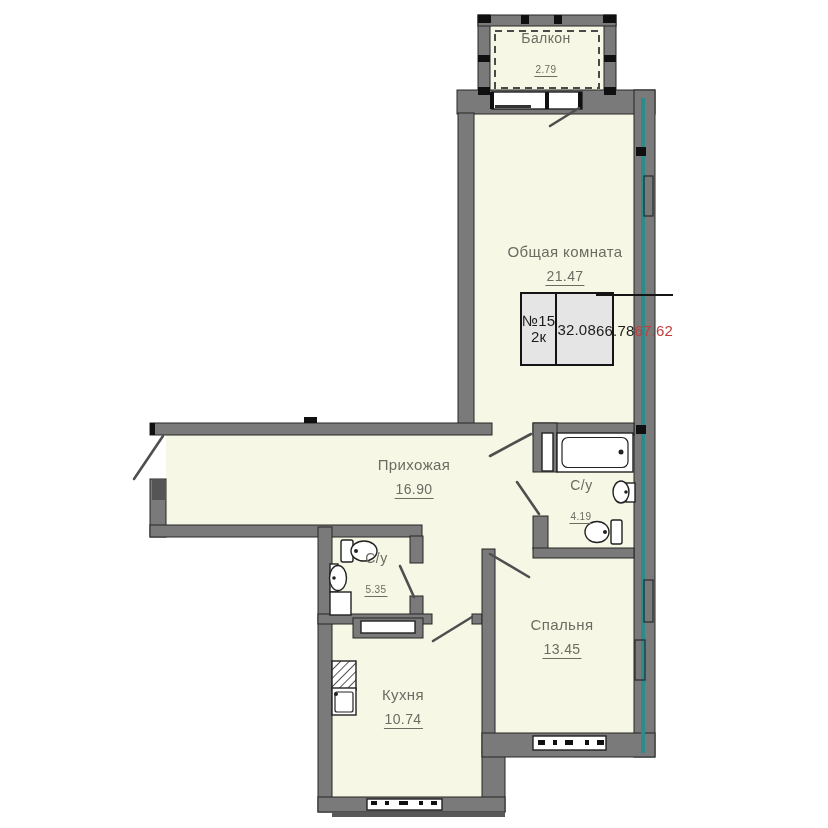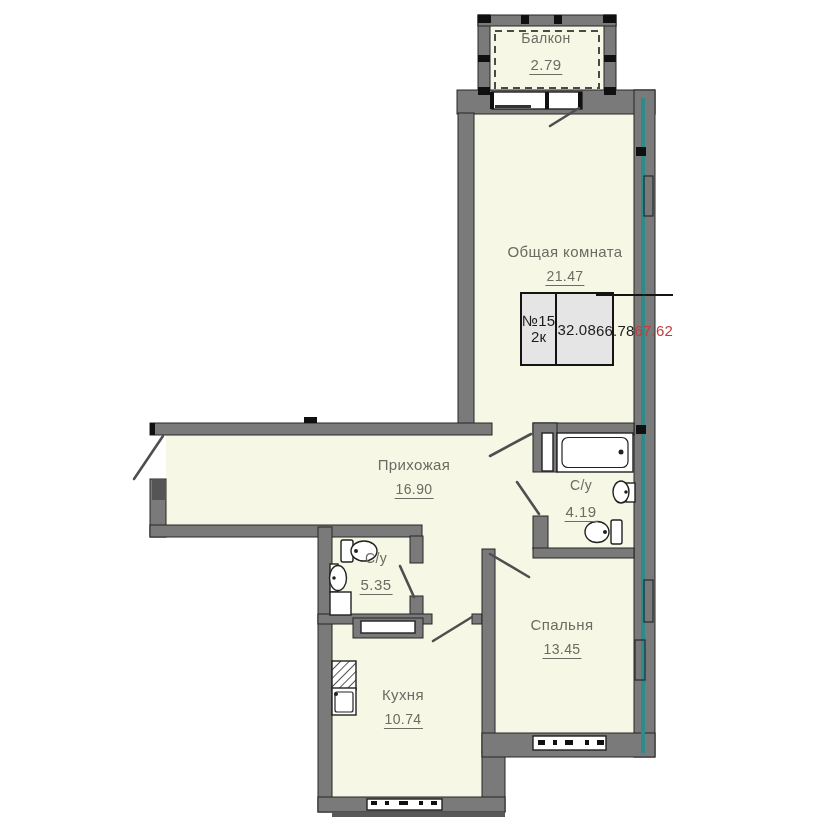--- a/index.html
+++ b/index.html
@@ -13,22 +13,22 @@
   .tick { fill:#101010; }
   .jnt  { fill:none; stroke:#2a2a2a; stroke-width:1.2; }
   .fix  { fill:#ffffff; stroke:#222222; stroke-width:1.4; }
   .fixl { fill:none; stroke:#222222; stroke-width:1.2; }
   .swing { stroke:#4f4f4f; stroke-width:2.6; stroke-linecap:round; }
   .room-label { position:absolute; transform:translateX(-50%); text-align:center;
                 color:#6c6c62; letter-spacing:0.4px; }
   .rname { white-space:nowrap; line-height:1.1; }
   .rarea { font-size:14px; margin-top:7px; }
   .rarea span { border-bottom:1.5px solid #6c6c62; padding:0 1px 1px; }
-  .small .rname { font-size:14px; }
-  .small .rarea { font-size:15px; margin-top:10px; }
+  .small .rname { font-size:14px;text-align:right; }
+  .small .rarea { font-size:10px; margin-top:18px; }
   .info-table {
     position:absolute; left:520px; top:292px; width:94px; height:74px;
     display:flex; background:#e5e5e5; border:2px solid #141414; box-sizing:border-box;
     color:#1c1c1c;
   }
   .tl { width:36px; border-right:2px solid #141414; display:flex; flex-direction:column;
         align-items:center; justify-content:center; font-size:15px; line-height:1.05;
         letter-spacing:0.2px; }
   .tr { flex:1; display:flex; flex-direction:row; }
   .tr > div { flex:1; display:flex; align-items:center; justify-content:center;

